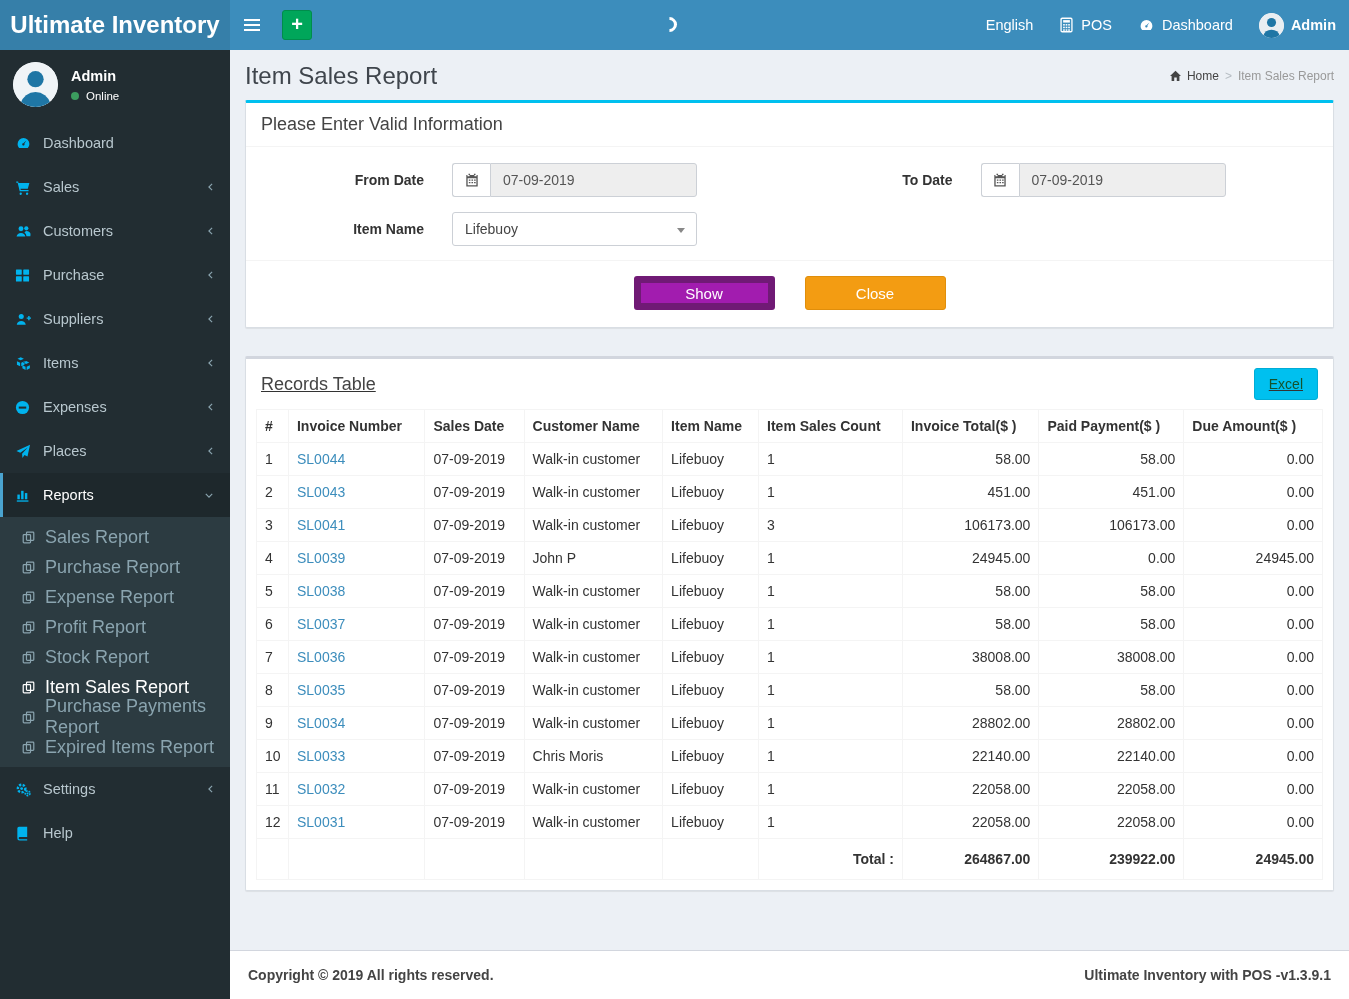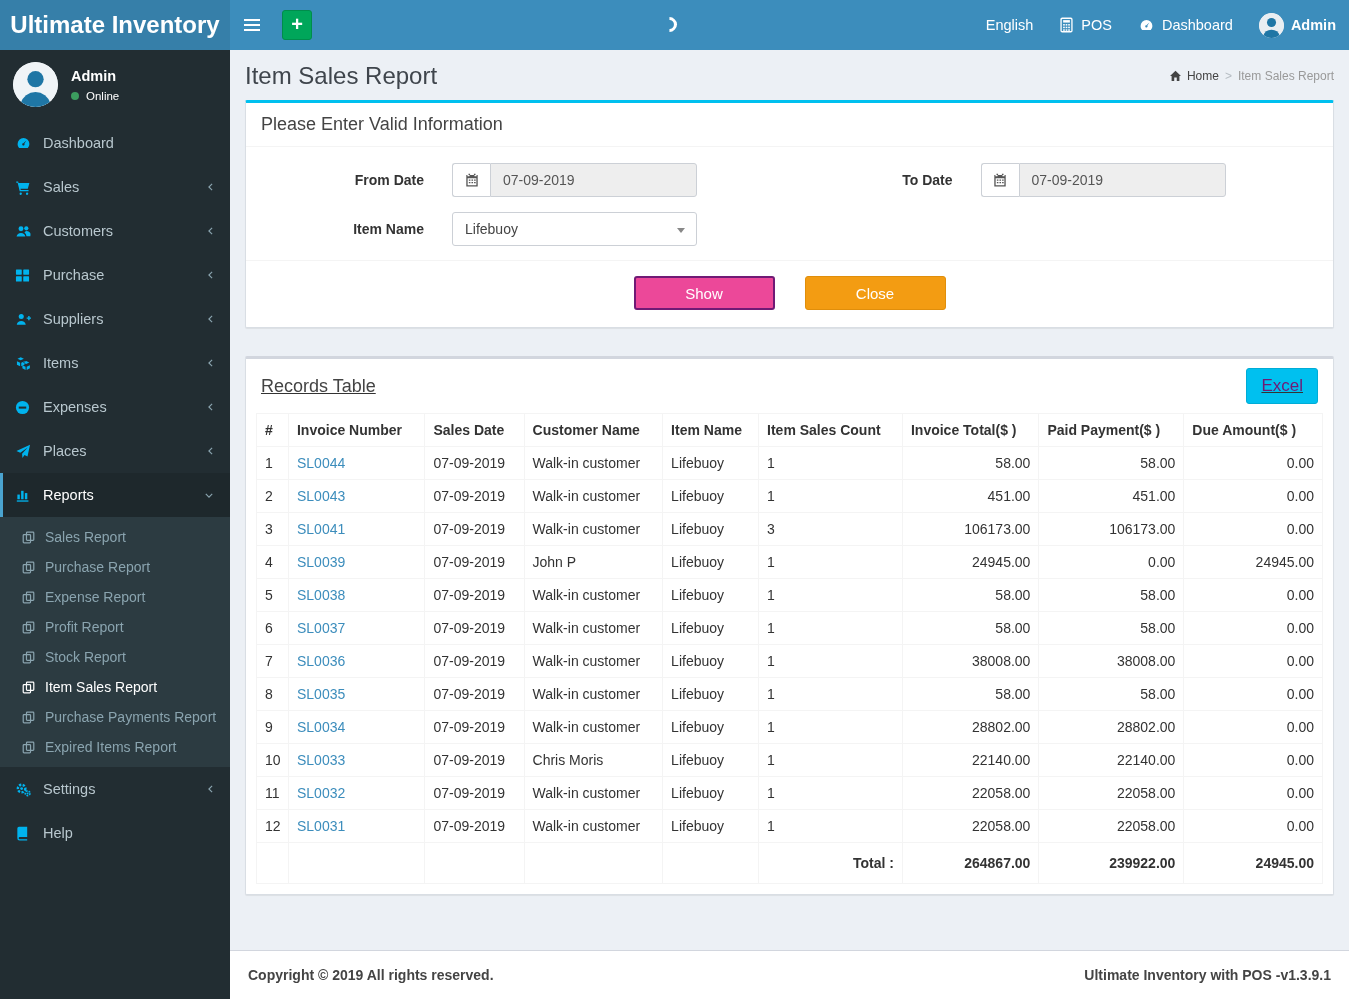--- a/index.html
+++ b/index.html
@@ -45,21 +45,21 @@
   .menu-item {
     display:flex; align-items:center; height:44px; padding:0 15px;
     color:#b8c7ce; cursor:pointer; font-size:14.5px;
   }
   .mi-icon { width:19px; margin-right:9px; color:#00b3ee; flex:0 0 auto; }
   .mi-chevron { margin-left:auto; color:#8aa4af; }
   .menu-item.active-parent { background:#1e282c; color:#fff; border-left:3px solid #4aa3cf; padding-left:12px; }
   .submenu { background:#2c3b41; padding:5px 0; }
   .submenu-item {
     display:flex; align-items:center; gap:9px; height:30px; padding:0 8px 0 22px;
-    color:#8aa4af; font-size:14px; cursor:pointer;
+    color:#8aa4af; font-size:18px; cursor:pointer;
   }
   .submenu-item.active { color:#fff; }
   .sm-icon { width:14px; flex:0 0 auto; }
 
   
   .main { margin-left:230px; height:949px; display:flex; flex-direction:column; background:#ecf0f5; }
   .content { flex:1; padding:6px 15px 0; }
   .content-header { display:flex; justify-content:space-between; align-items:center; padding:6px 0 10px; }
   .page-title { font-size:24px; font-weight:400; color:#3f454c; margin:0; }
   .breadcrumb { display:flex; align-items:center; gap:6px; font-size:12px; color:#444; }
@@ -79,26 +79,26 @@
   .input-group { display:flex; width:245px; }
   .ig-addon { width:41px; background:#fff; border:1px solid #ccd0d6; border-right:none; border-radius:3px 0 0 3px; display:flex; align-items:center; justify-content:center; color:#555; }
   .ig-input { flex:1; height:34px; border:1px solid #ccd0d6; border-radius:0 3px 3px 0; background:#eee; color:#555; padding:0 12px; font-size:14px; font-family:"Liberation Sans", sans-serif; }
   .select {
     width:245px; height:34px; border:1px solid #ccd0d6; border-radius:3px; background:#fff;
     display:flex; align-items:center; padding:0 12px; position:relative; color:#444; cursor:pointer;
   }
   .caret { position:absolute; right:11px; top:15px; width:0; height:0; border-left:4px solid transparent; border-right:4px solid transparent; border-top:5px solid #888; }
   .filter-footer { border-top:1px solid #f4f4f4; padding:15px 0 17px; display:flex; justify-content:center; gap:30px; }
   .btn { width:141px; height:34px; border-radius:3px; color:#fff; font-size:15px; display:flex; align-items:center; justify-content:center; cursor:pointer; }
-  .btn-show { background:#ec4899; border:2px solid #701a75; }
+  .btn-show { background:#a21caf; border:7px solid #701a75; }
   .btn-close { background:#f39c12; border:1px solid #e08e0b; }
 
   .records-header { display:flex; justify-content:space-between; align-items:center; padding:9px 15px;text-decoration:underline; }
   .records-title { font-size:18px; color:#444; }
-  .excel-btn { background:#00c0ef; border:1px solid #00acd6; color:#701a75; padding:7px 14px; border-radius:3px; font-size:17px; cursor:pointer; }
+  .excel-btn { background:#00c0ef; border:1px solid #00acd6; color:#14532d; padding:7px 14px; border-radius:3px; font-size:14px; cursor:pointer; }
   .records-body { padding:0 10px 10px; }
   table { width:100%; border-collapse:collapse; table-layout:fixed; }
   th, td { border:1px solid #f4f4f4; padding:8px; font-size:14px; text-align:left; overflow:hidden; white-space:nowrap; }
   th { font-weight:bold; color:#333; }
   td.num, th.num-h { }
   tbody td.num { text-align:right; }
   tbody a { color:#3c8dbc; text-decoration:none; cursor:pointer; }
   tfoot td { font-weight:bold; padding:12px 8px; }
   tfoot td.num { text-align:right; }
   tfoot td.total-label { text-align:right; }

